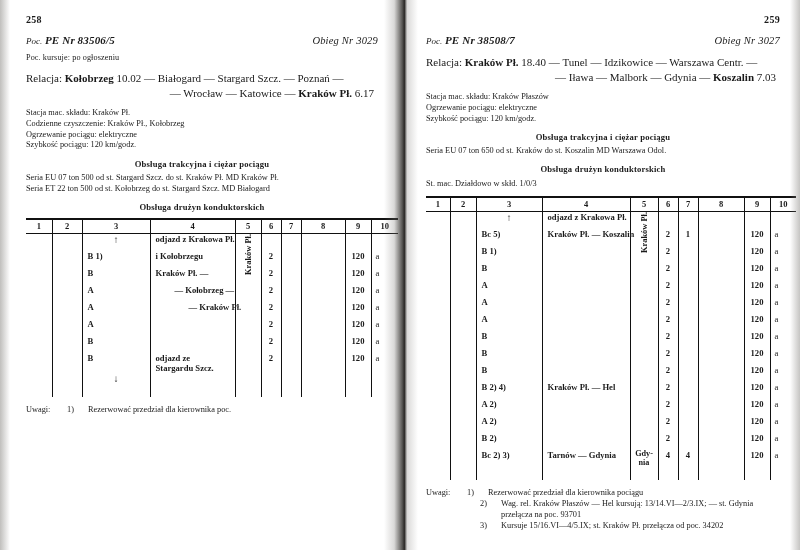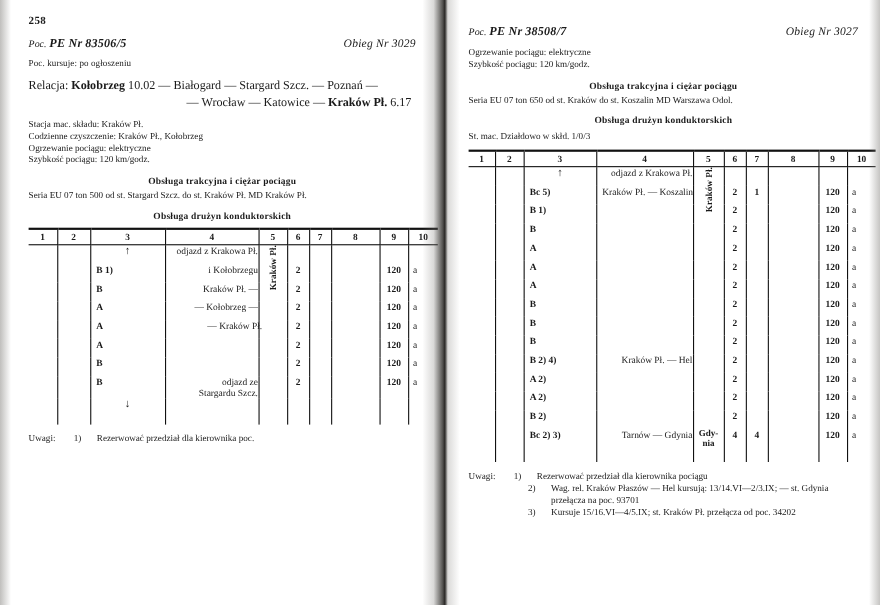--- a/index.html
+++ b/index.html
@@ -62,21 +62,21 @@
   }
   table.grid thead th:first-child{border-left:none;}
   table.grid thead th:last-child{border-right:none;}
   table.grid tbody td{height:17px;vertical-align:top;}
   table.grid tbody td:first-child{border-left:none;}
   table.grid tbody td:last-child{border-right:none;}
   tr.last td{border-bottom:none;}
   .tbl-wrap{position:relative;}
 
   .c3{padding-left:5px !important;font-weight:bold;font-size:8.6px;white-space:nowrap;}
-  .c4{padding-left:5px !important;font-weight:normal;font-size:8.6px;white-space:nowrap;text-align:right;}
+  .c4{padding-left:5px !important;font-weight:bold;font-size:8.6px;white-space:nowrap;}
   .cnum{text-align:center;font-weight:bold;font-size:8.6px;}
   .c10{text-align:left;padding-left:4px !important;font-size:8.6px;}
   .arrow{text-align:center;font-weight:bold;font-size:10px;}
 
   .vert{
     writing-mode:vertical-rl;transform:rotate(180deg);
     font-weight:bold;font-size:8.4px;white-space:nowrap;
   }
   .vcell{text-align:center;vertical-align:middle;}
   .twoline{text-align:center;font-weight:bold;font-size:8.2px;line-height:1.05;}
@@ -124,20 +124,21 @@
     <div class="meta">
       <div>Stacja mac. składu: Kraków Pł.</div>
       <div>Codzienne czyszczenie: Kraków Pł., Kołobrzeg</div>
       <div>Ogrzewanie pociągu: elektryczne</div>
       <div>Szybkość pociągu: 120 km/godz.</div>
     </div>
 
     <div class="ctr">Obsługa trakcyjna i ciężar pociągu</div>
     <div class="seria">
       <div>Seria EU 07 ton 500 od st. Stargard Szcz. do st. Kraków Pł. MD Kraków Pł.</div>
+      <div>Seria ET 22 ton 500 od st. Kołobrzeg do st. Stargard Szcz. MD Białogard</div>
     </div>
 
     <div class="ctr2">Obsługa drużyn konduktorskich</div>
 
     <div class="tbl-wrap">
       <table class="grid">
         <colgroup>
           <col style="width:26px">
             <col style="width:30px">
             <col style="width:68px">
@@ -288,36 +289,45 @@
         <span class="lead u-head">Uwagi:</span>
         <span class="lead n">1)</span>
         <span class="txt">Rezerwować przedział dla kierownika poc.</span>
       </div>
     </div>
   </div>
 
   <div class="page right">
     <div class="edge-right"></div>
 
+    <div class="folio r">259</div>
 
     <div class="hdr-row">
       <div class="hdr-left">
         <span class="lbl">Poc.</span>
         <span class="big">PE Nr</span>
         <span class="big">38508/7</span>
       </div>
       <div class="hdr-right">
         <span>Obieg Nr</span>
         <span>3027</span>
       </div>
     </div>
 
 
+    <div class="relacja">
+      <span>Relacja:</span>
+      <span class="k">Kraków Pł.</span><span> 18.40 — Tunel — Idzikowice — Warszawa Centr. —</span>
+      <span class="l2">
+        <span>— Iława — Malbork — Gdynia — </span><span class="k">Koszalin</span><span> 7.03</span>
+      </span>
+    </div>
 
     <div class="meta">
+      <div>Stacja mac. składu: Kraków Płaszów</div>
       <div>Ogrzewanie pociągu: elektryczne</div>
       <div>Szybkość pociągu: 120 km/godz.</div>
     </div>
 
     <div class="ctr">Obsługa trakcyjna i ciężar pociągu</div>
     <div class="seria">
       <div>Seria EU 07 ton 650 od st. Kraków do st. Koszalin MD Warszawa Odol.</div>
     </div>
 
     <div class="ctr2">Obsługa drużyn konduktorskich</div>

